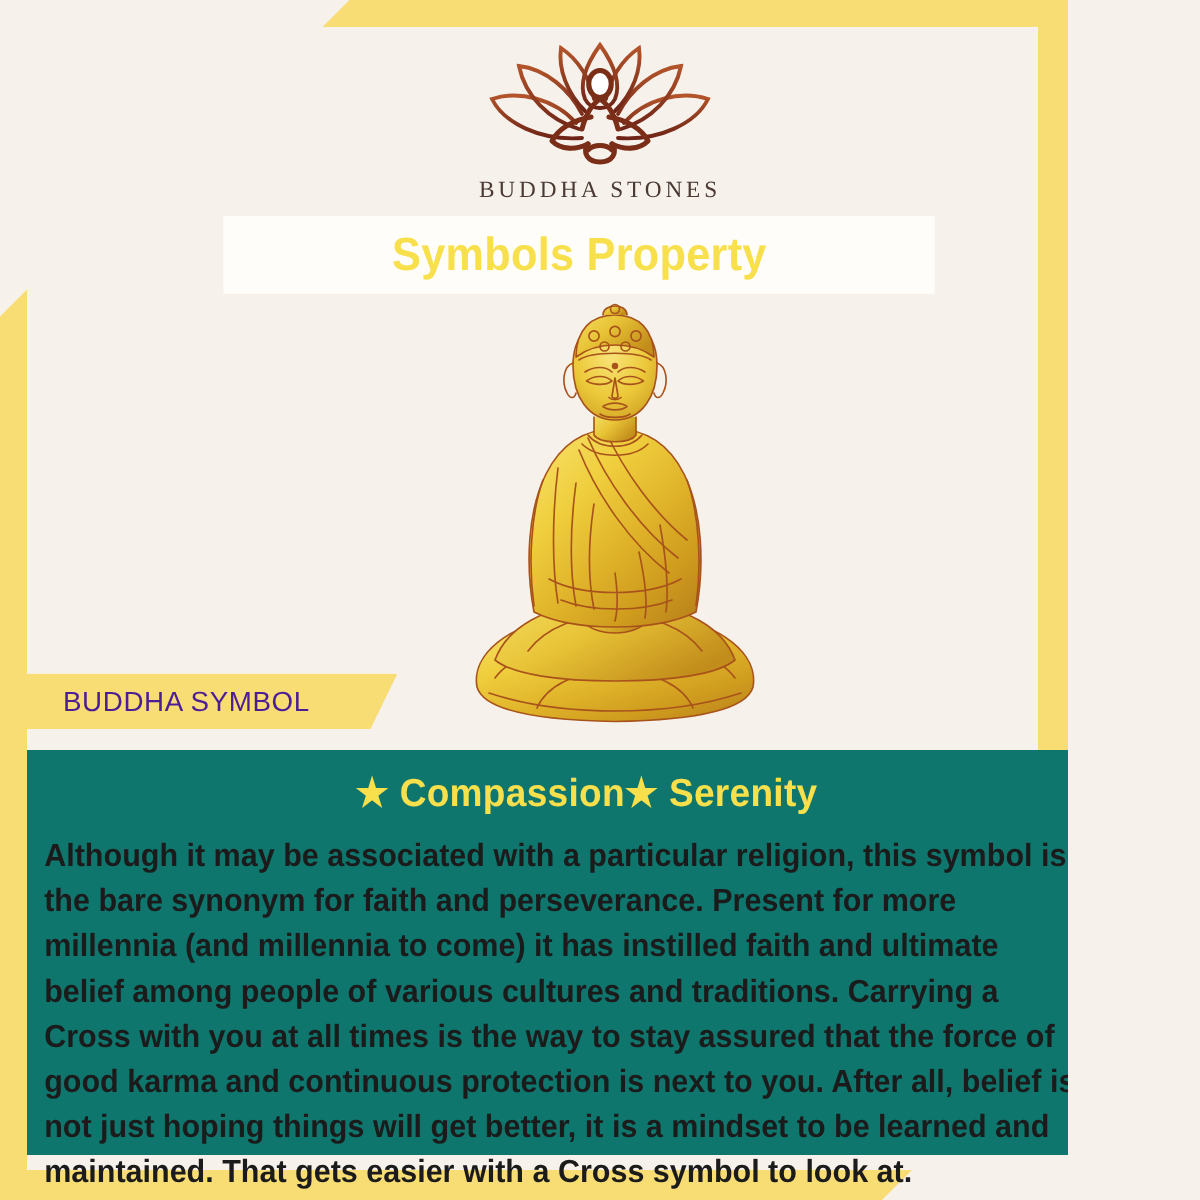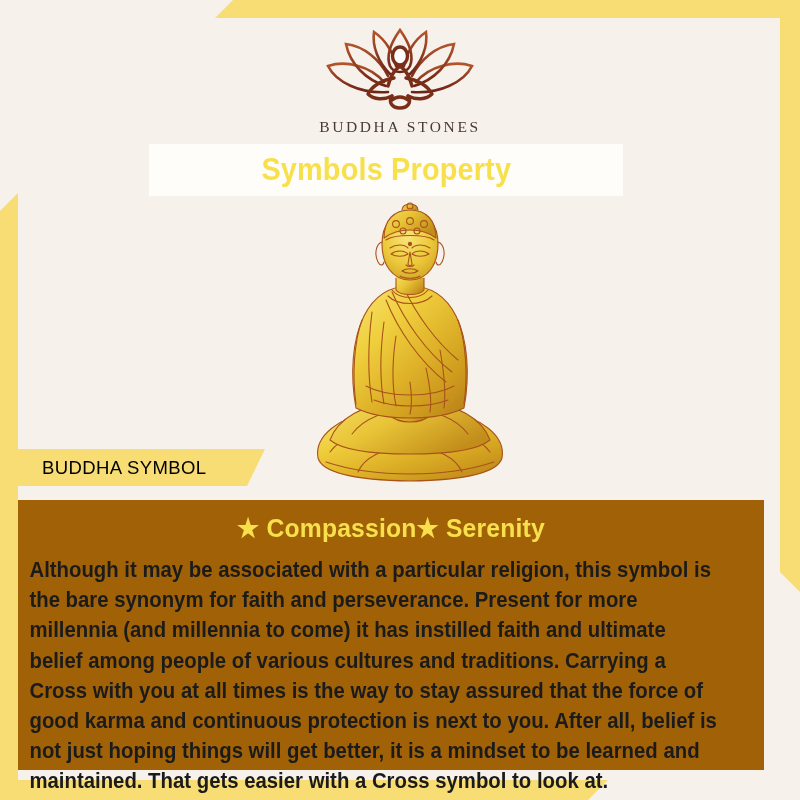--- a/index.html
+++ b/index.html
@@ -9,21 +9,21 @@
   body {
     width: 800px;
     height: 800px;
     overflow: hidden;
     font-family: "Liberation Sans", sans-serif;
     background: #f7f1ec;
   }
 
   .poster {
     position: relative;
-    width: 800px;
+    width: 712px;
     height: 800px;
     background: #f7f1ec;
     overflow: hidden;
   }
 
   
   .band {
     position: absolute;
     background: #f8dc74;
   }
@@ -117,35 +117,35 @@
     top: 449px;
     width: 247px;
     height: 37px;
     background: #f8dc74;
     clip-path: polygon(0 0, 100% 0, calc(100% - 18px) 100%, 0 100%);
     display: flex;
     align-items: center;
   }
   .symbol-ribbon-label {
     padding-left: 24px;
-    color: #000000;
+    color: #4c1d95;
     font-size: 18.5px;
     letter-spacing: 0.4px;
     font-family: "Liberation Sans", sans-serif;
     white-space: nowrap;
   }
 
   
   .content-panel {
     position: absolute;
     left: 18px;
     top: 500px;
     width: 746px;
     height: 270px;
-    background: #a16207;
+    background: #0f766e;
   }
 
   .tagline {
     margin: 13px 0 0 0;
     text-align: center;
     font-family: "Liberation Sans Narrow", "Liberation Sans", sans-serif;
     font-weight: bold;
     font-size: 26px;
     color: #f7e04b;
     letter-spacing: 0.2px;

